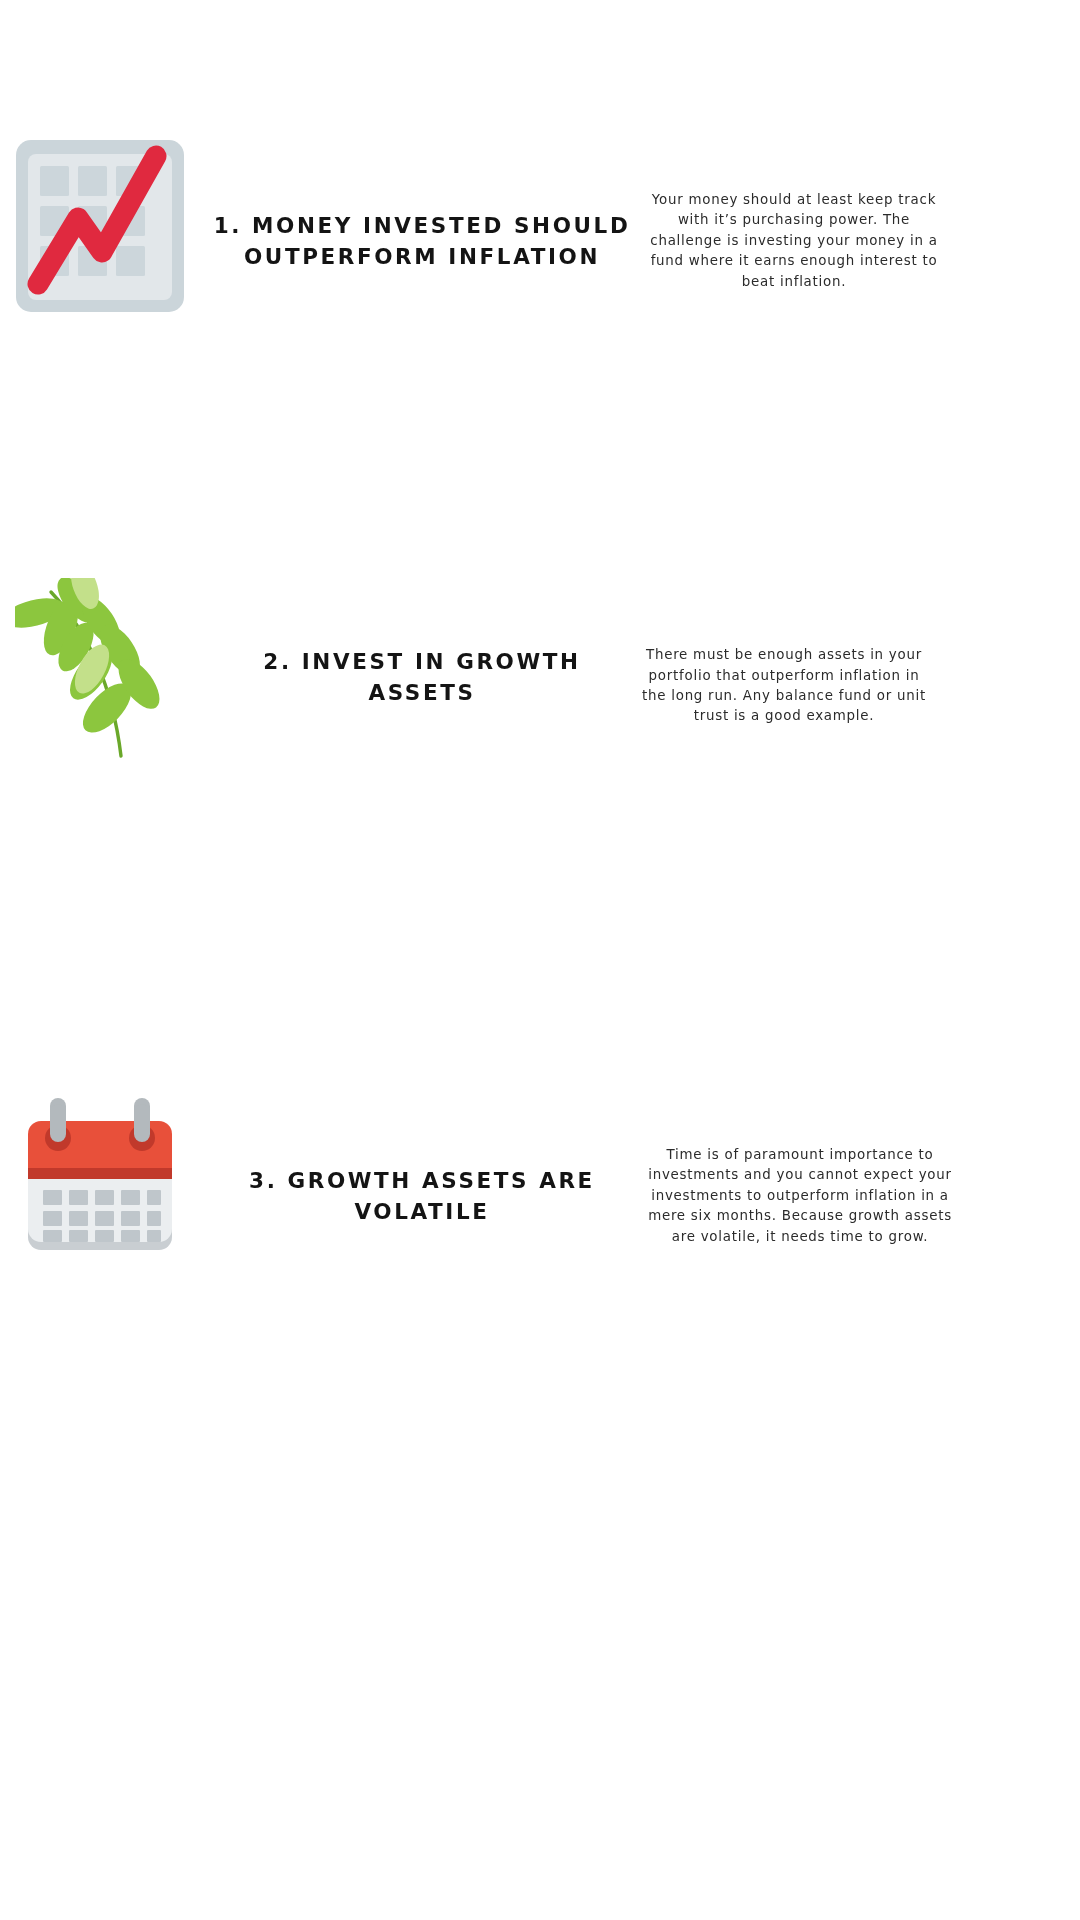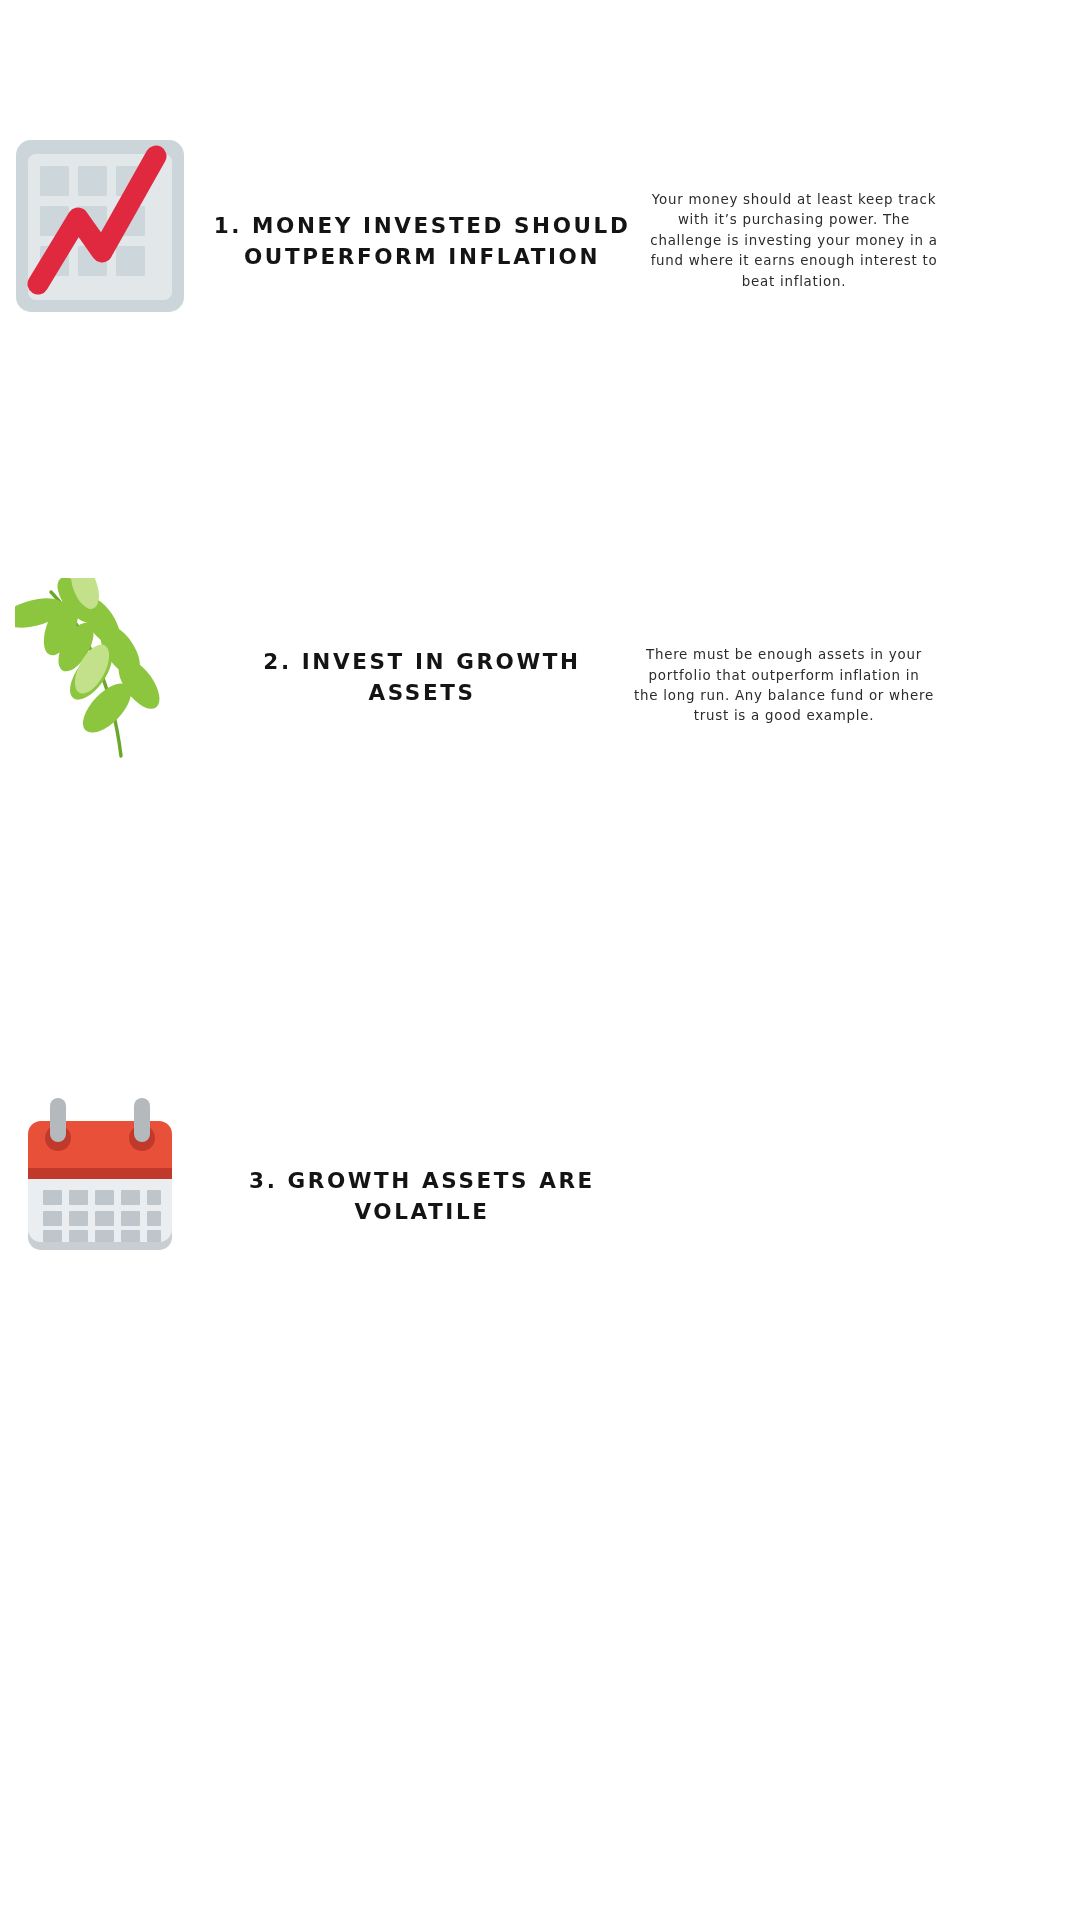--- a/index.html
+++ b/index.html
@@ -124,21 +124,21 @@
         </g>
 
         <g fill="#c3e08a">
           <ellipse cx="70" cy="8" rx="12" ry="24" transform="rotate(-20 70 8)"></ellipse>
           <ellipse cx="77" cy="91" rx="13" ry="27" transform="rotate(28 77 91)"></ellipse>
         </g>
       </svg>
     </div>
 
     <div class="heading">2. INVEST IN GROWTH ASSETS</div>
-    <div class="body-text">There must be enough assets in your portfolio that outperform inflation in the long run. Any balance fund or where trust is a good example.</div>
+    <div class="body-text">There must be enough assets in your portfolio that outperform inflation in the long run. Any balance fund or unit trust is a good example.</div>
   </div>
 
   <div class="section" id="section-3">
 
     <div class="icon-wrap calendar">
       <svg width="152" height="174" viewBox="0 0 152 174">
 
         <rect x="26" y="4" width="16" height="42" rx="8" fill="#b3b9bd"></rect>
         <rect x="110" y="4" width="16" height="42" rx="8" fill="#b3b9bd"></rect>
 
@@ -171,15 +171,16 @@
           <rect x="19" y="136" width="19" height="12" rx="1"></rect>
           <rect x="45" y="136" width="19" height="12" rx="1"></rect>
           <rect x="71" y="136" width="19" height="12" rx="1"></rect>
           <rect x="97" y="136" width="19" height="12" rx="1"></rect>
           <rect x="123" y="136" width="14" height="12" rx="1"></rect>
         </g>
       </svg>
     </div>
 
     <div class="heading">3. GROWTH ASSETS ARE VOLATILE</div>
+    <div class="body-text">Time is of paramount importance to investments and you cannot expect your investments to outperform inflation in a mere six months. Because growth assets are volatile, it needs time to grow.</div>
   </div>
 
 </div>
 
 </body></html>

